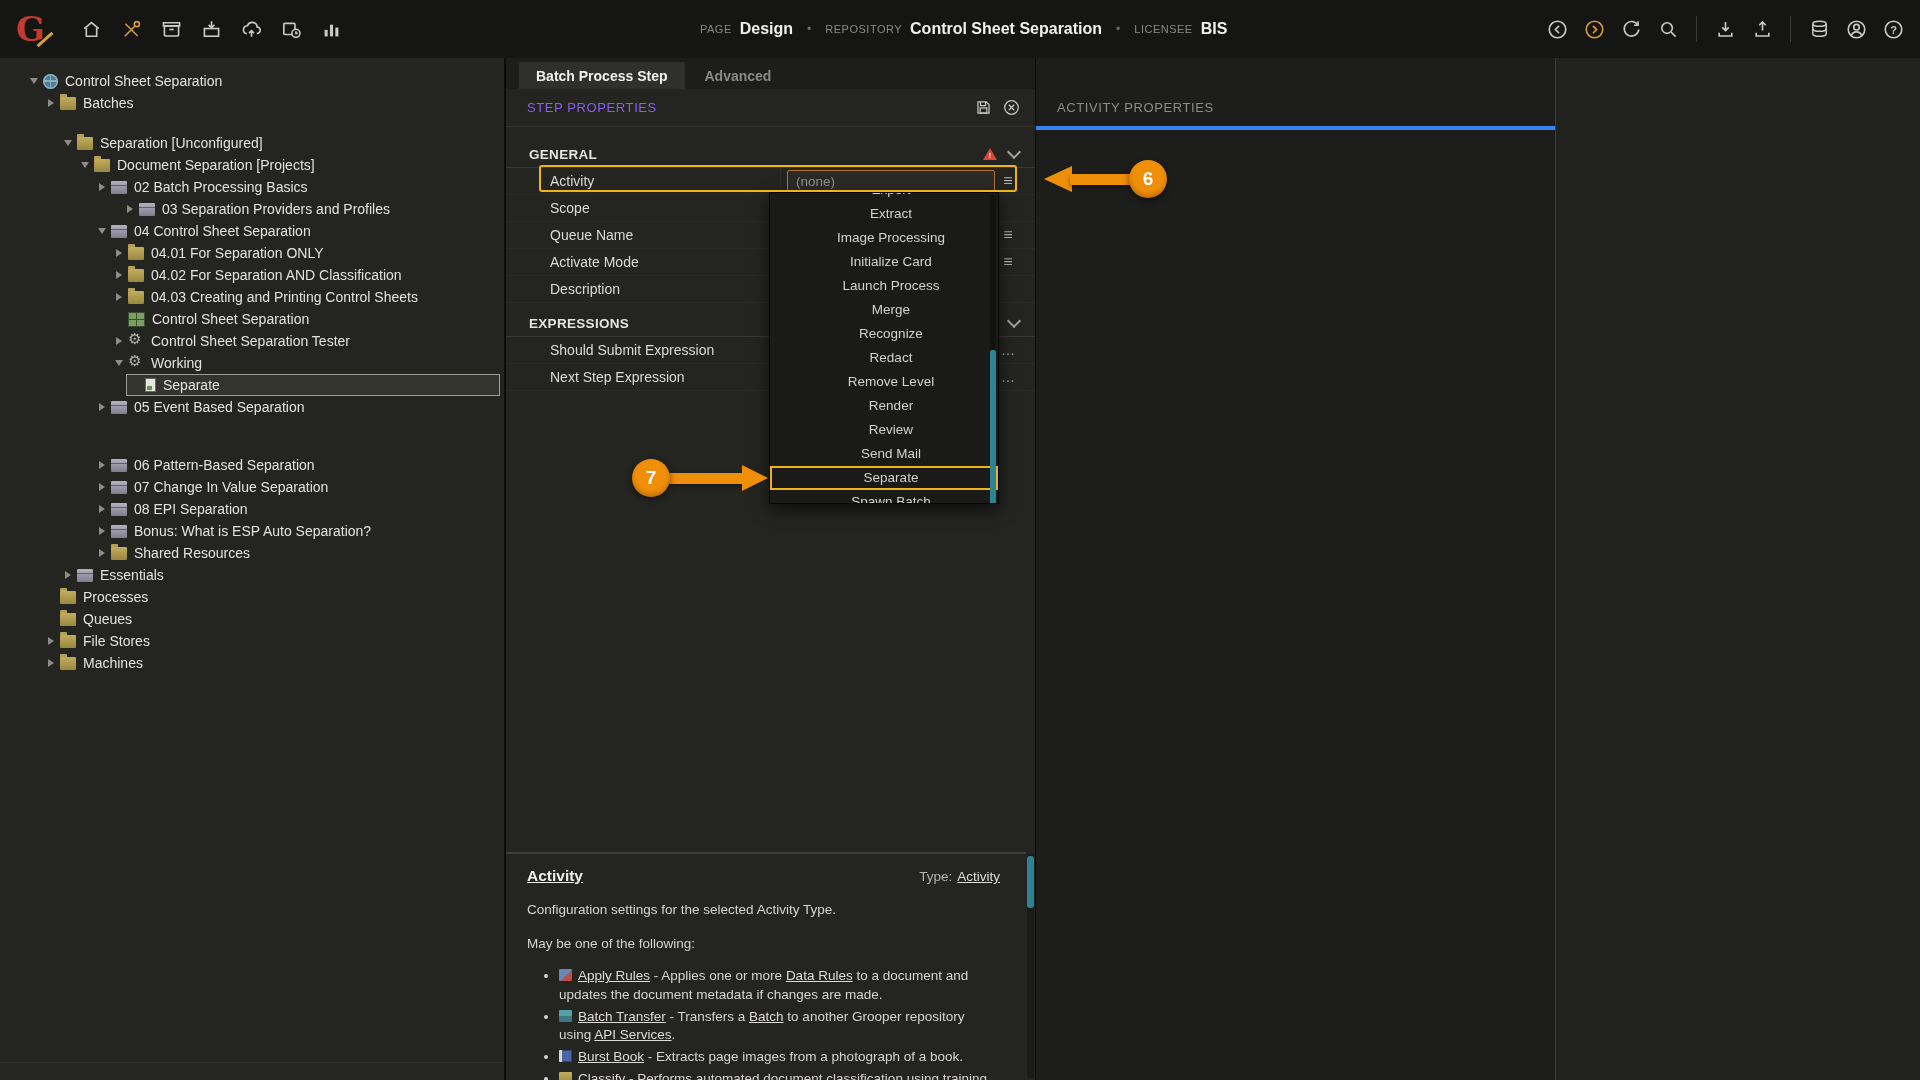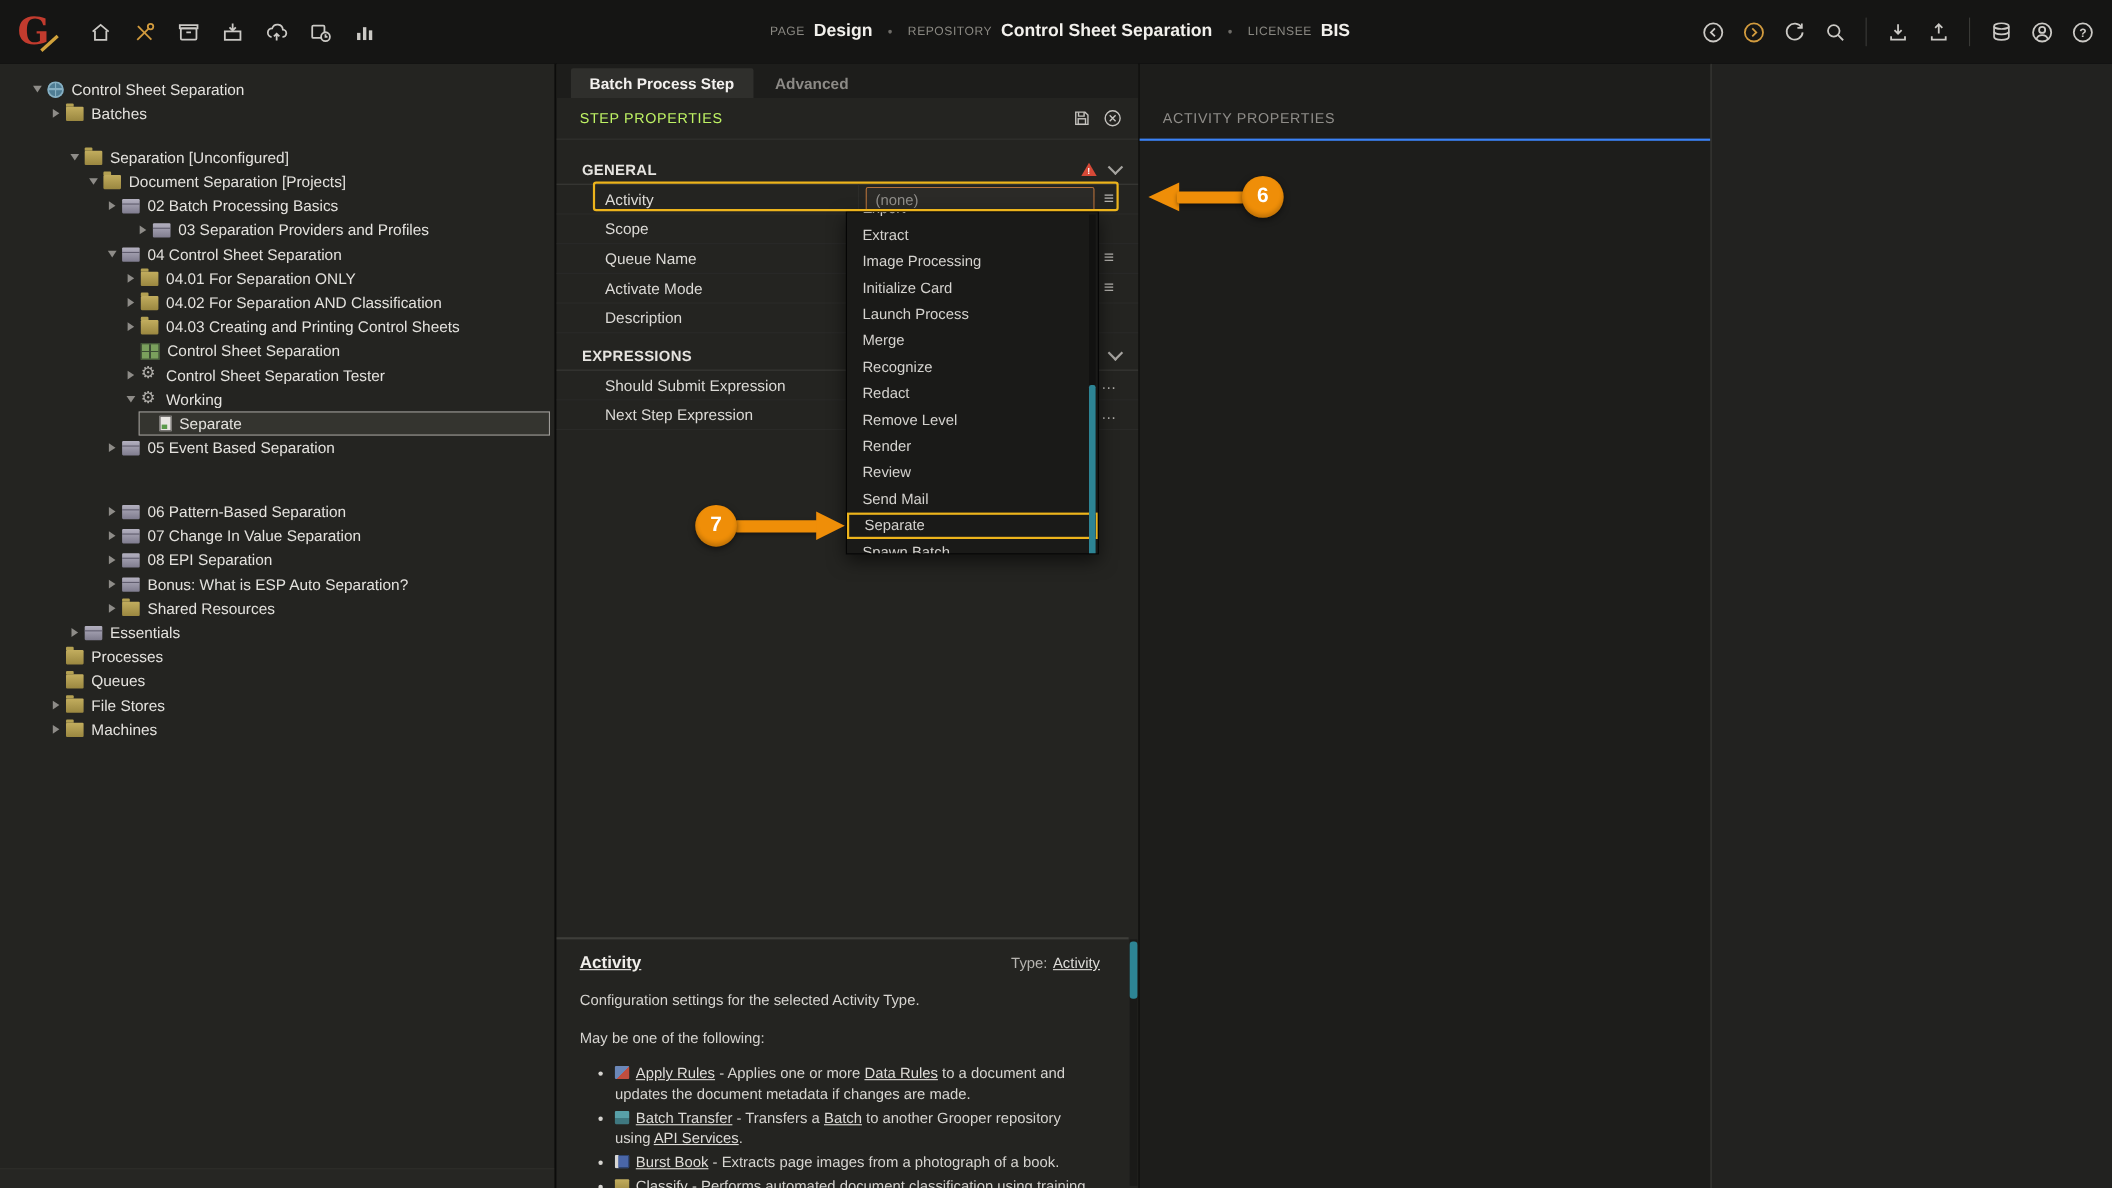--- a/index.html
+++ b/index.html
@@ -49,21 +49,21 @@
   .tlabel{white-space:nowrap;overflow:hidden;}
   .tree-hscroll{position:absolute;left:0;bottom:0;height:17px;width:504px;background:#262623;border-top:1px solid #2e2e2b;}
 
   
   .middle-panel{position:absolute;left:506px;top:58px;width:529px;bottom:0;background:#242421;box-sizing:border-box;}
   .tabbar{height:31px;background:#1d1d1b;display:flex;align-items:flex-end;padding-left:13px;gap:3px;}
   .tab{height:27px;display:flex;align-items:center;padding:0 17px;font-size:14px;font-weight:bold;
        color:#8c8a86;cursor:pointer;border-radius:2px 2px 0 0;}
   .tab.active{background:#2f2f2c;color:#f2f0ee;}
   .panel-header{height:37px;display:flex;align-items:center;padding:0 12px 0 21px;border-bottom:1px solid #323230;}
-  .panel-header-title{font-size:13px;color:#bef264;letter-spacing:.6px;flex:1;}
+  .panel-header-title{font-size:13px;color:#8b5cf6;letter-spacing:.6px;flex:1;}
   .ph-icon{width:24px;height:24px;color:#c5c3bf;display:flex;align-items:center;justify-content:center;cursor:pointer;margin-left:4px;}
   .ph-icon svg{width:19px;height:19px;}
 
   .prop-grid{padding-top:14px;}
   .pg-section{height:26px;display:flex;align-items:center;padding:0 16px 0 23px;border-bottom:1px solid #3a3a37;
               font-size:13.5px;font-weight:bold;color:#e6e4e0;letter-spacing:.3px;}
   .pg-sec-label{flex:1;}
   .warn{width:0;height:0;border-left:7px solid transparent;border-right:7px solid transparent;
         border-bottom:12px solid #d64937;margin-right:12px;position:relative;}
   .warn::after{content:"!";position:absolute;left:-1.5px;top:3px;font-size:8px;font-weight:bold;color:#fff;}
@@ -99,26 +99,26 @@
   .bullet-icon.batch-transfer-icon{background:linear-gradient(#58a0a8 50%,#3f7880 50%);}
   .bullet-icon.burst-book-icon{background:#4a66a8;box-shadow:inset 3px 0 0 #d8d6d2,inset 0 0 0 1px #2e4470;}
   .bullet-icon.classify-icon{background:linear-gradient(#c2ad5e,#9a8740);box-shadow:inset 0 -3px 0 #5a8a4a;}
   .mid-vscroll-track{position:absolute;right:1px;top:796px;bottom:2px;width:7px;background:#1a1a18;}
   .mid-vscroll-thumb{position:absolute;right:1px;top:798px;width:7px;height:52px;background:#2d8494;border-radius:3px;cursor:pointer;}
 
   
   .right-panel{position:absolute;left:1035px;top:58px;width:520px;bottom:0;background:#1d1d1b;
                border-left:1px solid #0c0c0b;box-sizing:border-box;}
   .right-panel-header{margin-top:31px;height:37px;display:flex;align-items:center;padding-left:21px;
-                      border-bottom:2px solid #3b82f6;font-size:13px;color:#8e8c88;letter-spacing:.6px;}
+                      border-bottom:4px solid #3b82f6;font-size:13px;color:#8e8c88;letter-spacing:.6px;}
   .far-panel{position:absolute;left:1555px;top:58px;right:0;bottom:0;background:#222220;border-left:1px solid #3c3c39;}
 
   
   .dropdown{position:absolute;left:769px;top:192px;width:230px;height:312px;background:#1a1a18;
-            border:1px solid #050505;box-shadow:0 6px 16px rgba(0,0,0,.6);overflow:hidden;z-index:40;box-sizing:border-box;}
+            border:1px solid #050505;box-shadow:0 6px 16px rgba(0,0,0,.6);overflow:hidden;z-index:40;box-sizing:border-box;text-align:center;}
   .dd-list{margin-top:-15px;}
   .dd-item{height:24px;line-height:24px;padding-left:14px;font-size:13.5px;color:#d4d2ce;cursor:pointer;box-sizing:border-box;white-space:nowrap;}
   .dd-item.highlighted{border:2px solid #edb41c;line-height:20px;}
   .dd-track{position:absolute;right:2px;top:2px;bottom:2px;width:6px;background:#121211;}
   .dd-thumb{position:absolute;right:2px;top:157px;width:6px;height:214px;background:#2d8494;border-radius:2px;cursor:pointer;}
 
   
   .callout{position:absolute;width:38px;height:38px;border-radius:50%;background:#ef8e08;color:#fff;
            font-size:19px;font-weight:bold;display:flex;align-items:center;justify-content:center;z-index:100;
            box-shadow:0 2px 6px rgba(0,0,0,.5),inset 0 -3px 4px rgba(0,0,0,.2);}

